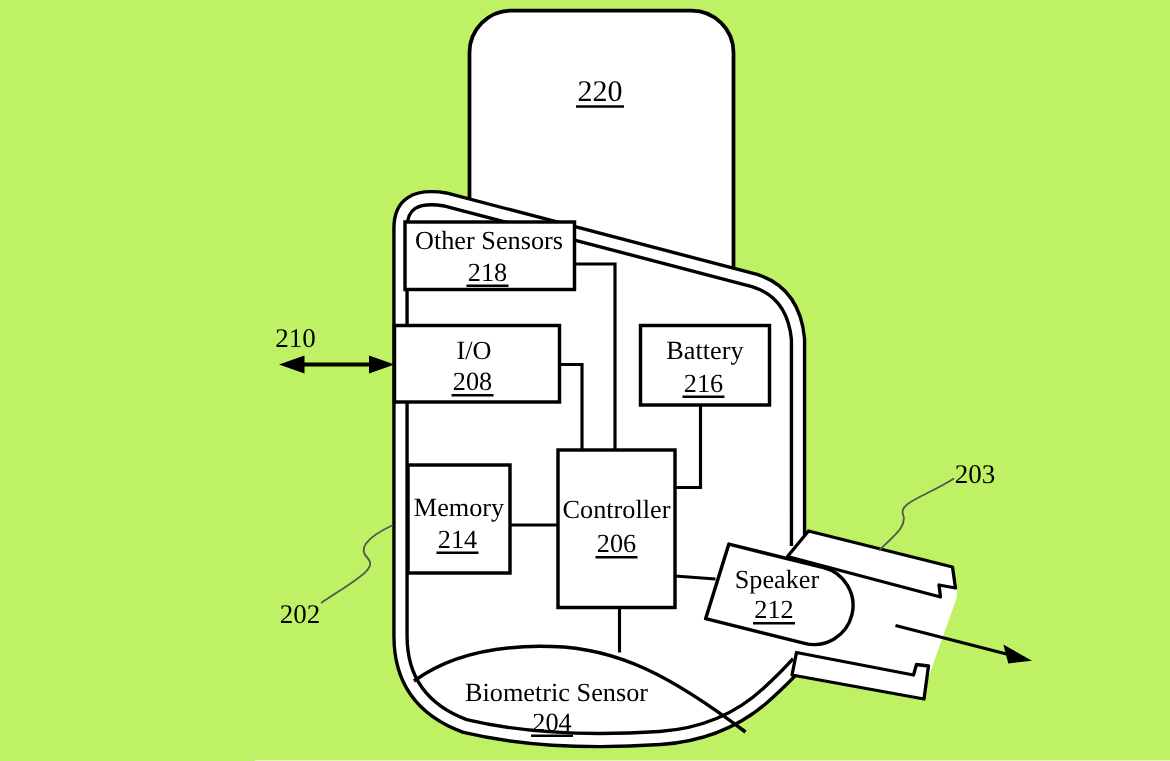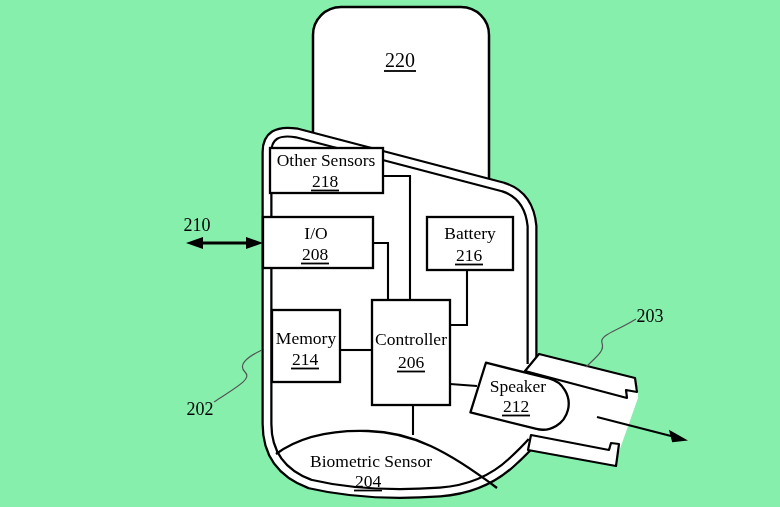--- a/index.html
+++ b/index.html
@@ -1,16 +1,16 @@
 <!DOCTYPE html>
 <html><head>
 <meta charset="utf-8">
 <style>
   html,body{margin:0;padding:0;background:#ffffff;}
-  .page{position:relative;width:780px;height:507px;background:#86efac;overflow:hidden;}
+  .page{position:relative;width:780px;height:507px;background:#bef264;overflow:hidden;}
   svg{display:block;}
   text{font-family:"Liberation Serif","DejaVu Serif",serif;fill:#000;}
   .boxlabel{font-size:17.5px;}
   .reflabel{font-size:18px;}
   .stemlabel{font-size:20px;}
 </style>
 </head>
 <body>
 
 <div class="page">

